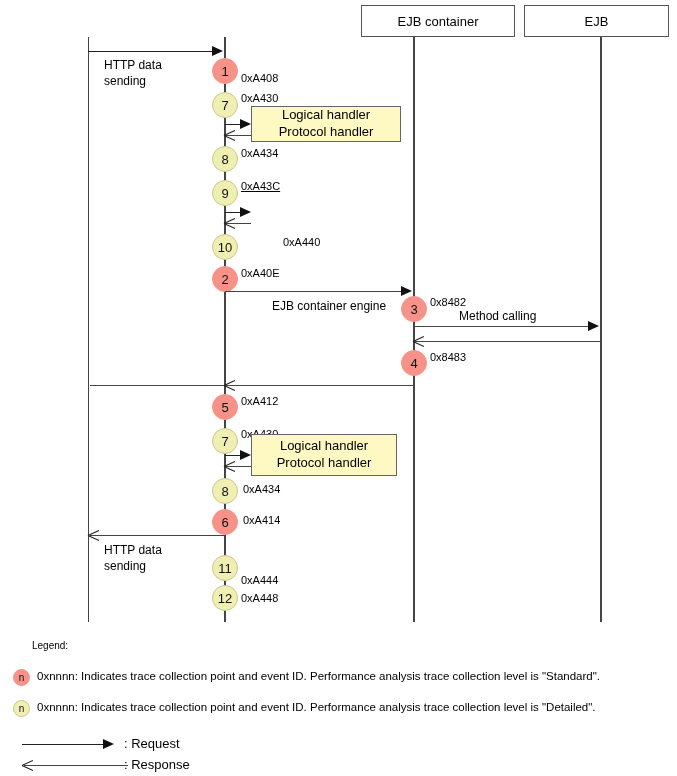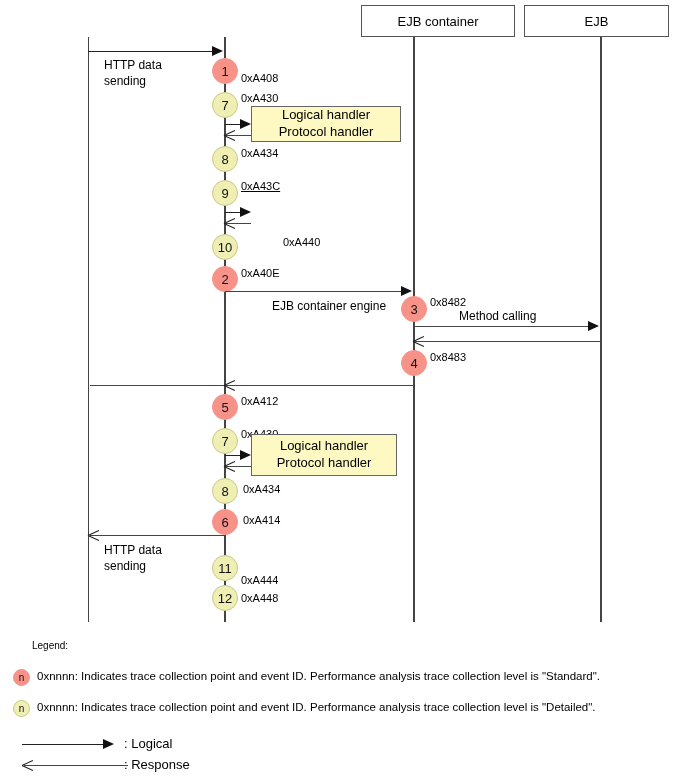--- a/index.html
+++ b/index.html
@@ -301,19 +301,19 @@
   </div>
   <div class="legend-row-text" style="left:37px; top:668px; width:615px;">0xnnnn: Indicates trace collection point and event ID. Performance analysis trace collection level is "Standard".</div>
 
   <div class="legend-marker detailed" style="left:13px; top:700px;">
     <span>n</span>
   </div>
   <div class="legend-row-text" style="left:37px; top:699px; width:615px;">0xnnnn: Indicates trace collection point and event ID. Performance analysis trace collection level is "Detailed".</div>
 
   <div class="arrow-line dark" style="left:22px; top:744px; width:84px;"></div>
   <div class="arrow-head-right" style="left:103px; top:739px;"></div>
-  <div class="legend-arrow-label" style="left:124px; top:736px;">: Logical</div>
+  <div class="legend-arrow-label" style="left:124px; top:736px;">: Request</div>
 
   <div class="arrow-line" style="left:24px; top:765px; width:104px;"></div>
   <div class="arrow-open-left" style="left:22px; top:760px;"></div>
   <div class="legend-arrow-label" style="left:124px; top:757px;">: Response</div>
 
 </div>
 
 </body></html>

